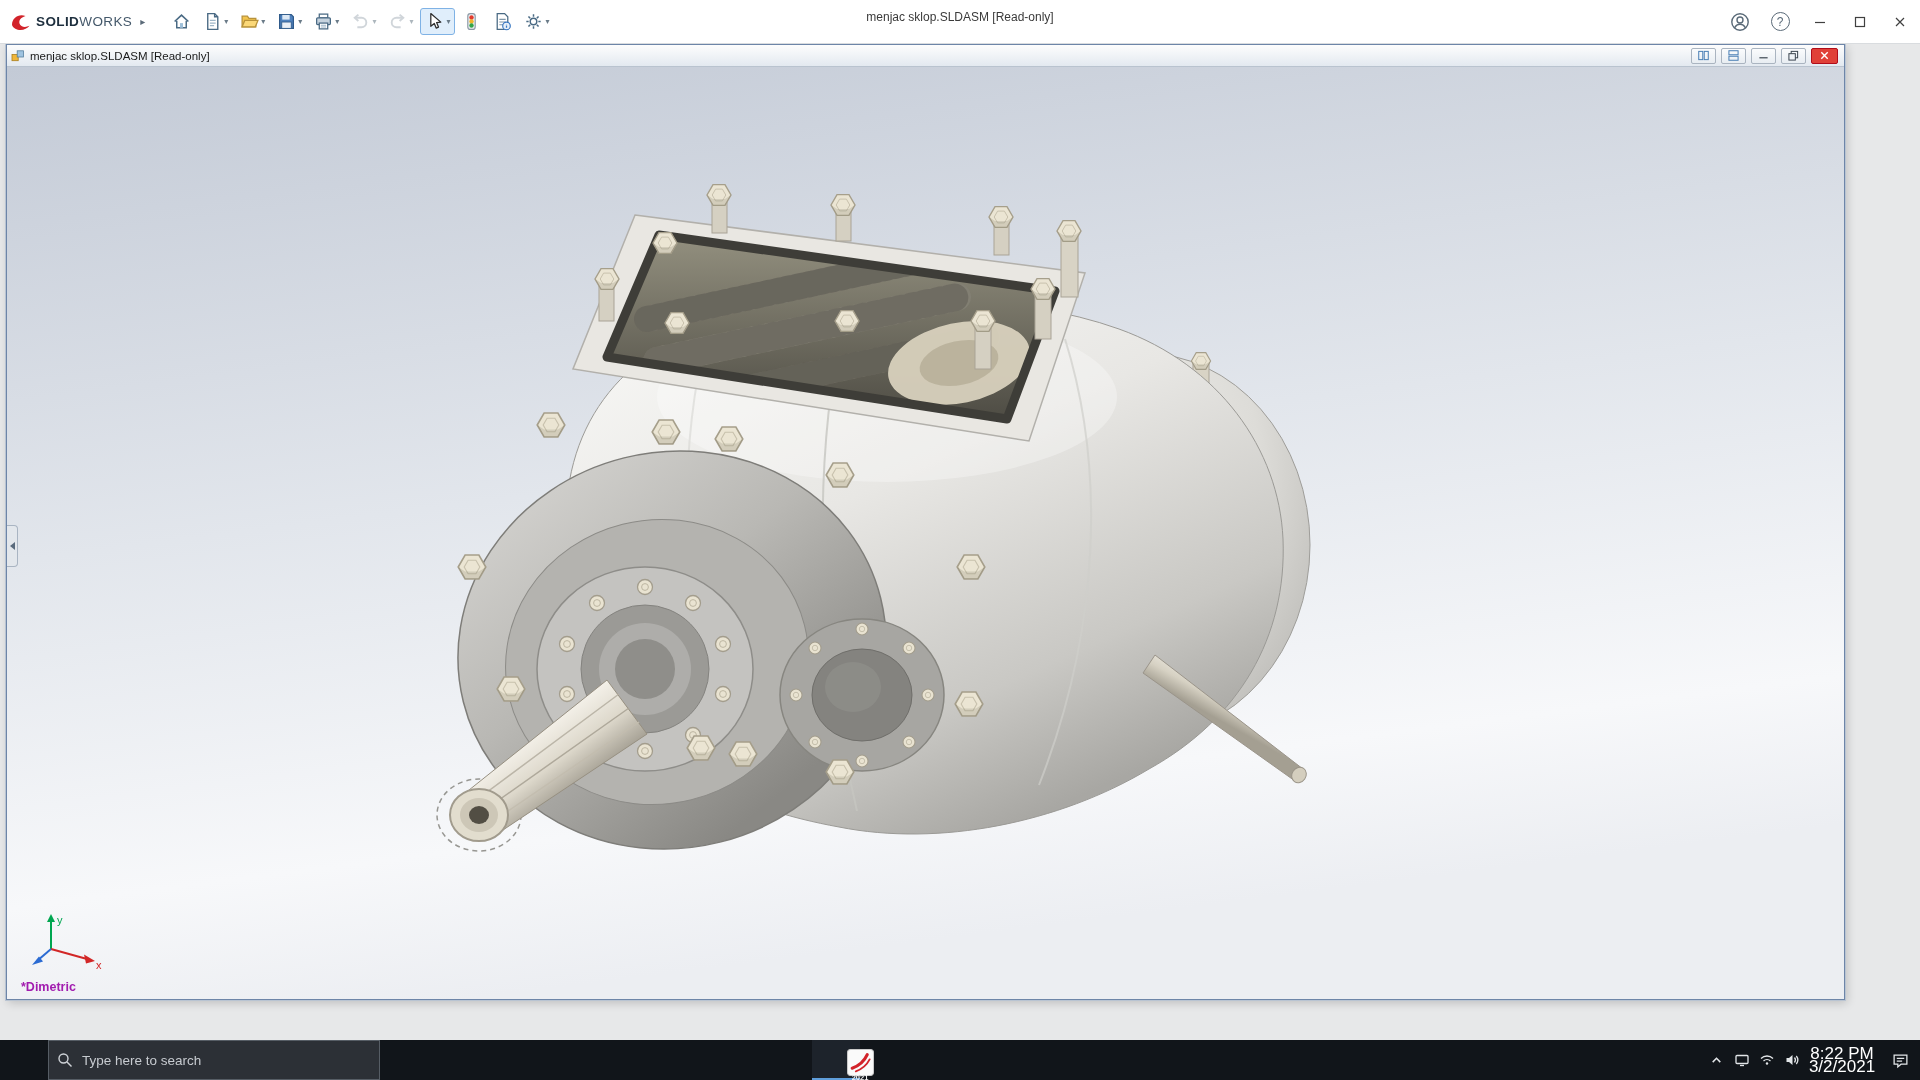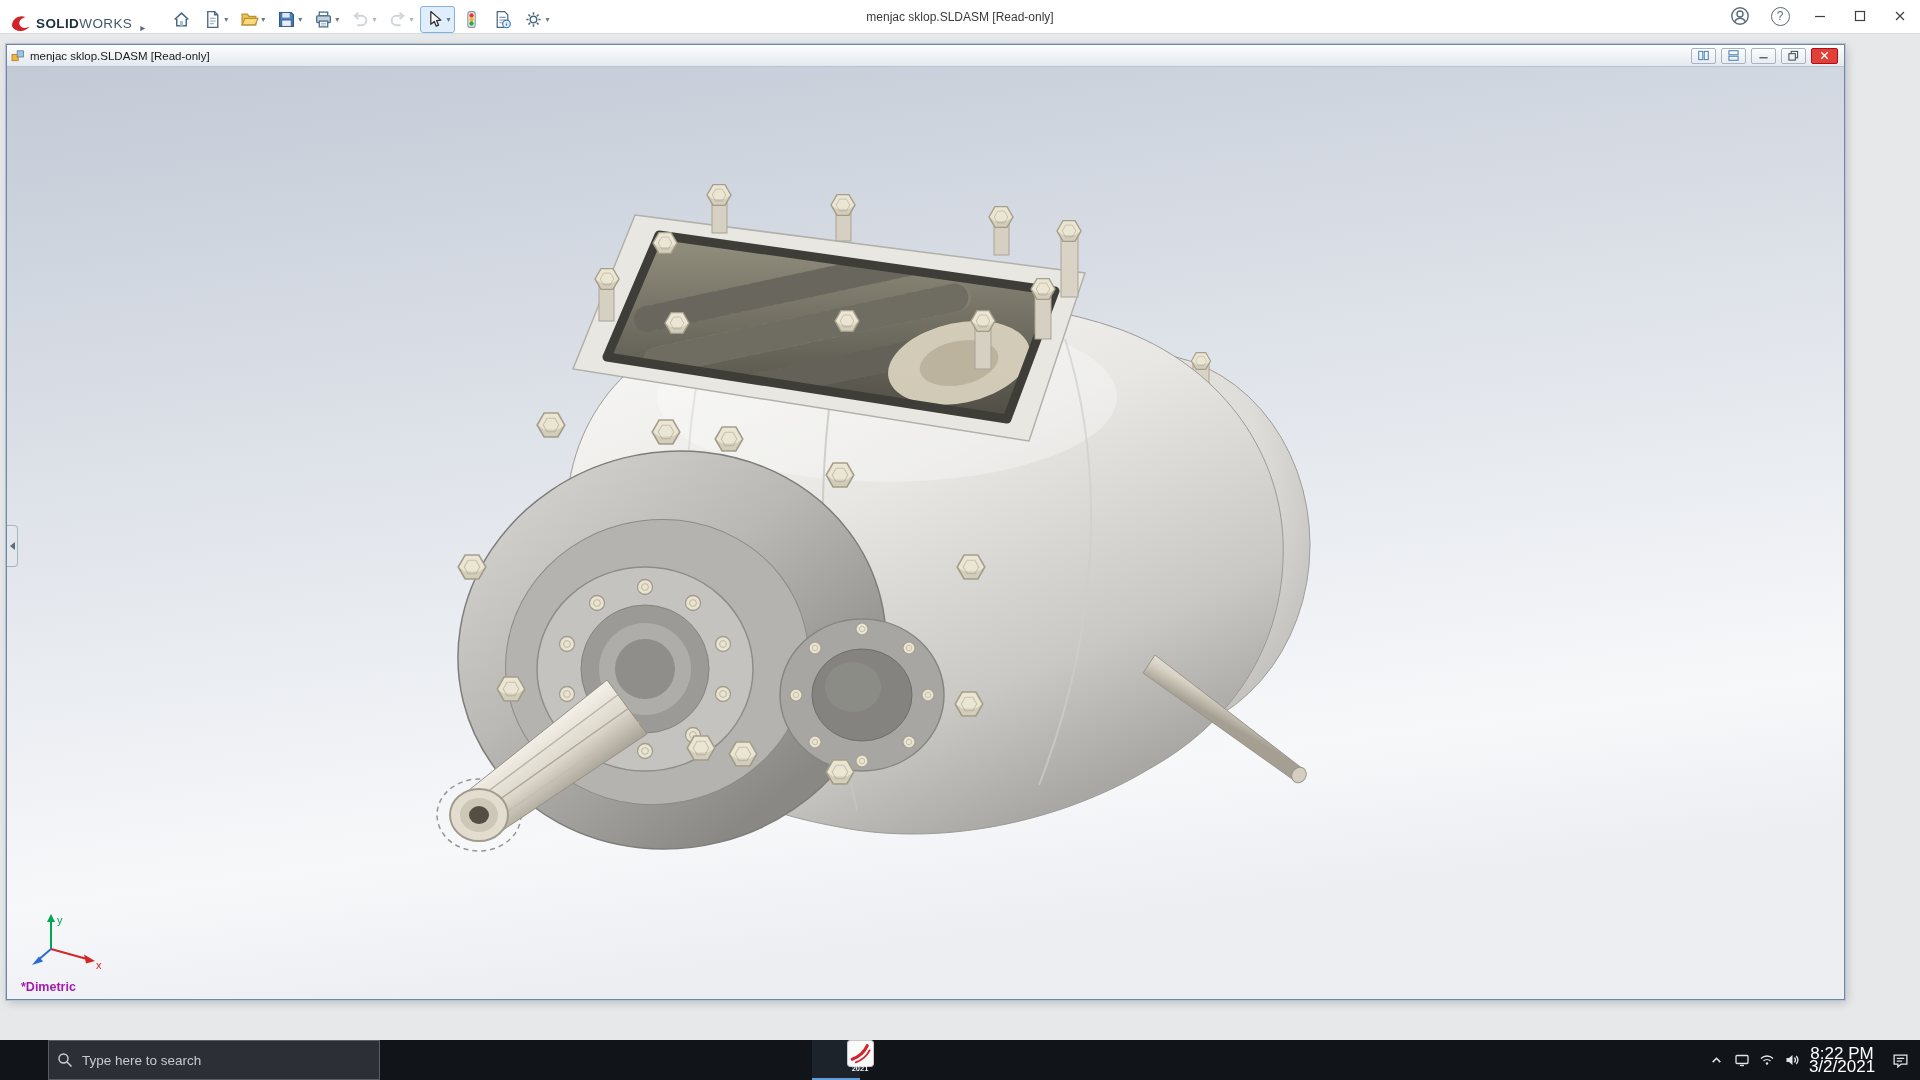--- a/index.html
+++ b/index.html
@@ -1,23 +1,23 @@
 <!DOCTYPE html>
 <html style="--titlebar-bg: #ffffff; --taskbar-bg: #11151a; --close-red: #e04038; --brand-red: #d2232a; --accent-blue: #3a78c2;"><head>
 <meta charset="utf-8">
 <style>
   * { margin:0; padding:0; box-sizing:border-box; }
   html,body { width:1920px; height:1080px; overflow:hidden; font-family:"Liberation Sans",sans-serif; }
   button { background:none; border:none; font-family:inherit; cursor:default; }
   .app { position:relative; width:1920px; height:1080px; background:#e7e8e9; }
 
   
-  .titlebar { position:absolute; top:0; left:0; width:100%; height:34px;
+  .titlebar { position:absolute; top:0; left:0; width:100%; height:44px;
     background:var(--titlebar-bg,#ffffff); border-bottom:1px solid #d9dcdf;
-    display:flex; align-items:flex-end; padding:0 0 0 10px; z-index:30; }
+    display:flex; align-items:center; padding:0 0 0 10px; z-index:30; }
   .brand { display:flex; align-items:center; gap:4px; }
   .brand-text { font-size:13.5px; letter-spacing:.4px; color:#1e2f3e; }
   .brand-text b { font-weight:bold; }
   .brand-text span { font-weight:normal; color:#44586a; }
   .tb-expand { font-size:10px; color:#5a6a78; padding:0 8px; }
   .toolbar { display:flex; align-items:center; gap:2px; margin-left:14px; }
   .tbtn { height:27px; display:flex; align-items:center; padding:0 4px; border-radius:3px; border:1px solid transparent; }
   .tbtn svg { display:block; }
   .tbtn.active { background:#e0eefb; border-color:#7fb2e5; }
   .tbtn.disabled { opacity:.55; }
@@ -45,21 +45,21 @@
   .triad { position:absolute; left:18px; bottom:26px; }
   .collapse-tab { position:absolute; left:0; top:458px; width:11px; height:42px;
     background:#e3e7ec; border:1px solid #a9b4c2; border-left:none; border-radius:0 4px 4px 0;
     display:flex; align-items:center; justify-content:center; }
   .tri-left { width:0; height:0; border-top:4px solid transparent; border-bottom:4px solid transparent;
     border-right:5px solid #5a6b7d; }
 
   
   .taskbar { position:absolute; left:0; bottom:0; width:100%; height:40px;
     background:var(--taskbar-bg,#11151a); display:flex; align-items:stretch; z-index:40; }
-  .tk { width:46px; display:flex; align-items:flex-start; justify-content:center;padding-left:48px; }
+  .tk { width:46px; display:flex; align-items:flex-end; justify-content:center;padding-left:48px; }
   .tk svg { display:block; }
   .searchbox { width:332px; background:#2c3036; border:1px solid #565d65; display:flex;
     align-items:center; padding:0 8px; gap:9px; }
   .searchbox input { flex:1; background:transparent; border:none; outline:none;
     color:#e3e6e9; font-size:13.5px; }
   .searchbox input::placeholder { color:#c7cbd0; }
   .app-active { background:#1d232b; box-shadow:inset 0 -2px 0 #5f9edb; }
   .sw-tile { position:relative; width:27px; height:31px; display:block; }
   .sw-badge { position:absolute; left:0; bottom:-2px; width:100%; text-align:center;
     font-size:7.5px; font-weight:bold; color:#f0f0f0; }

